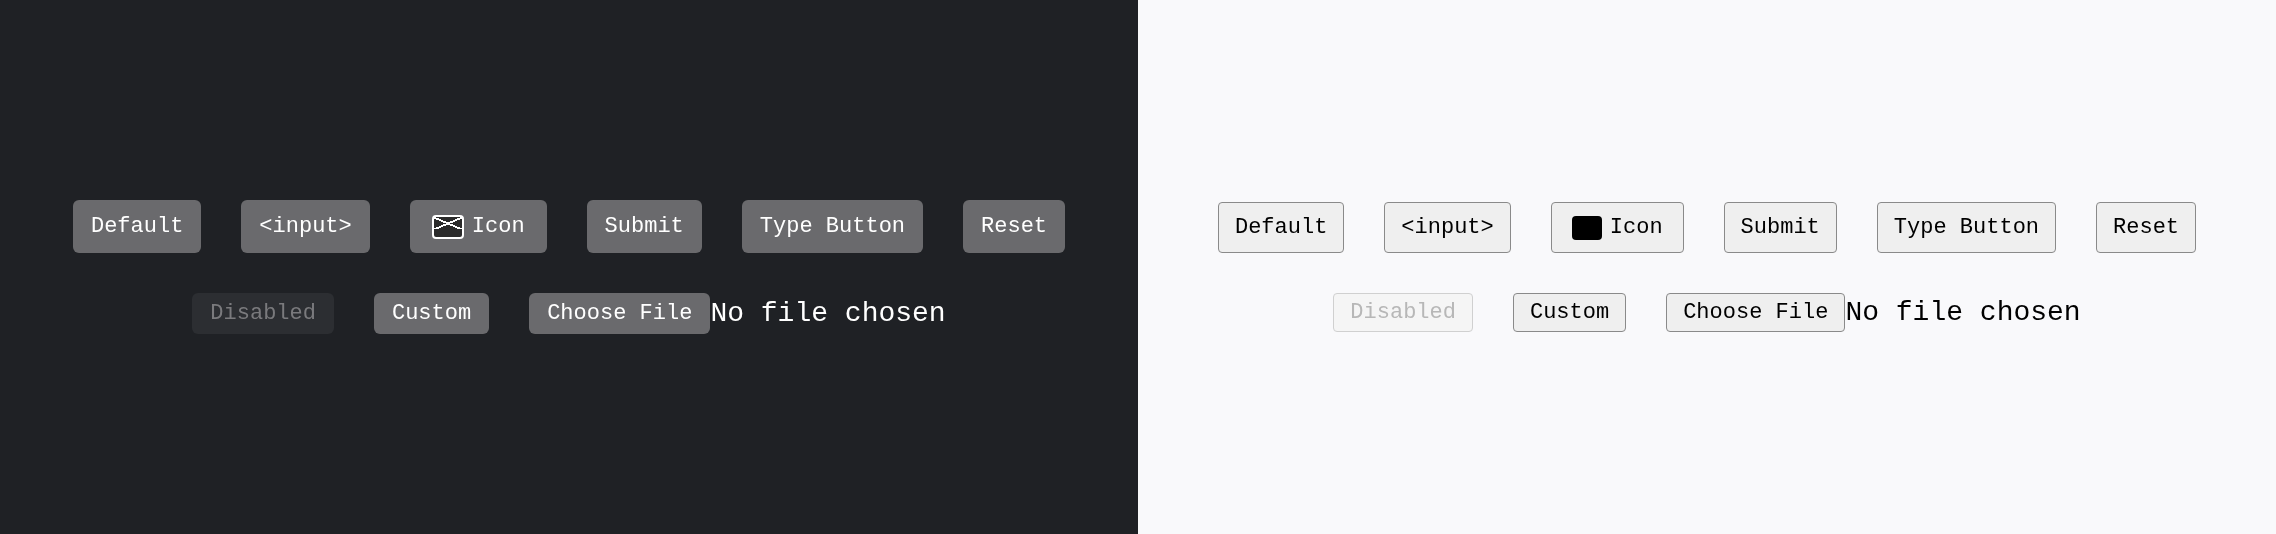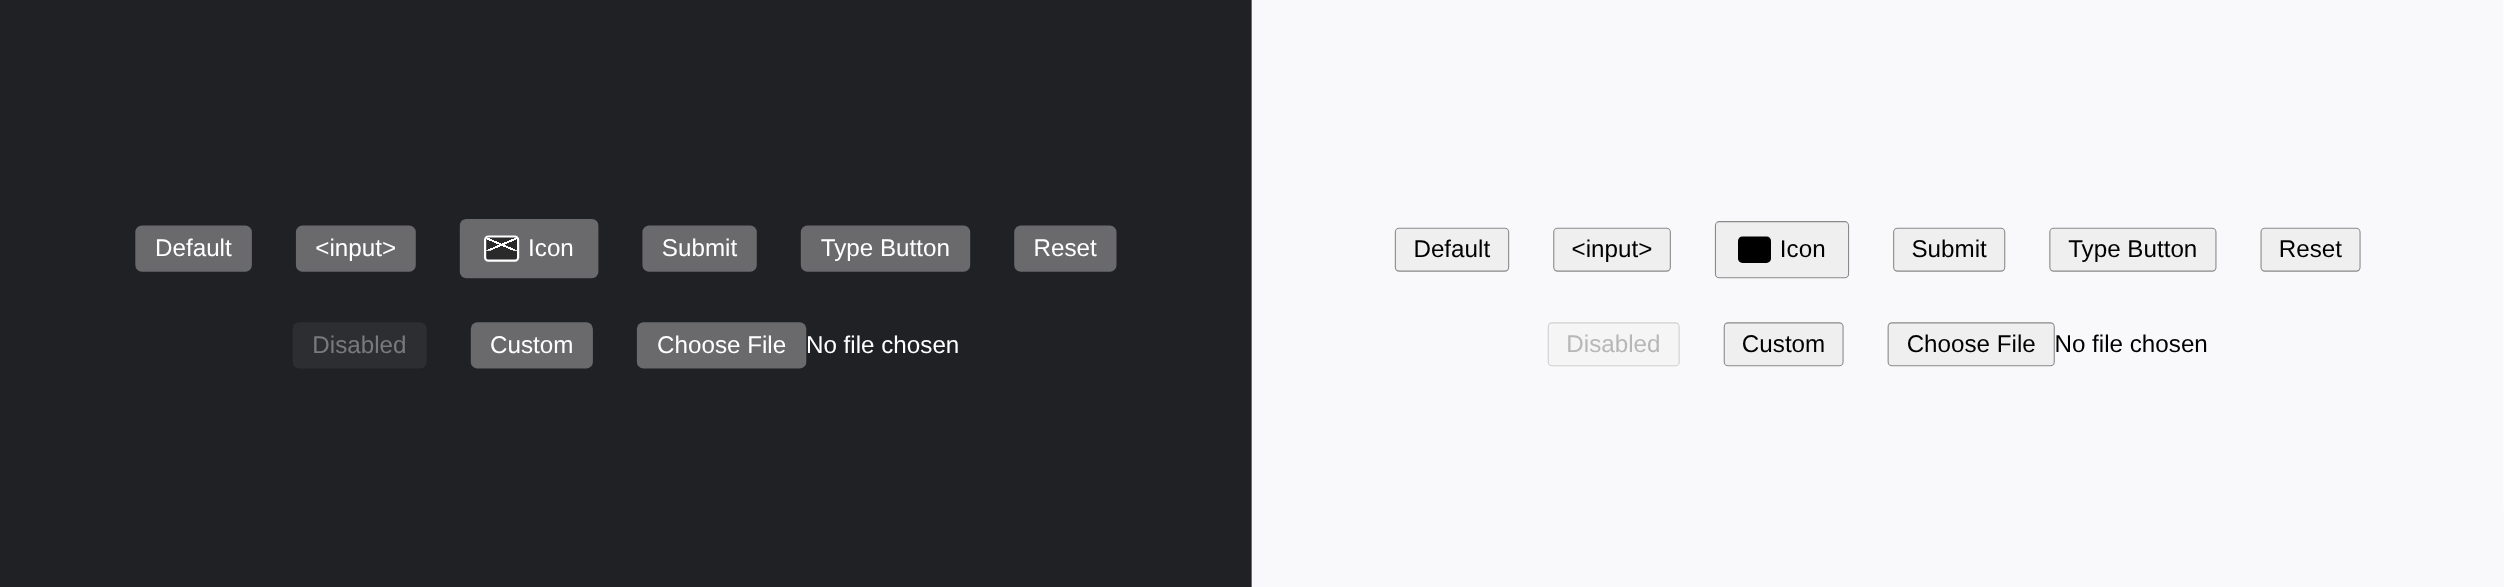--- a/index.html
+++ b/index.html
@@ -22,23 +22,23 @@
   .dark {
     background: #1f2125;
     color: #ffffff;
   }
   .light {
     background: #f9f9fb;
     color: #000000;
   }
   .row {
     display: flex;
-    align-items: center;
     gap: 40px;
     flex-wrap: nowrap;
+    font-family: Liberation Mono, monospace;
   }
 
   
   .dark .btn {
     background: #6a6a6d;
     color: #ffffff;
     border: none;
     border-radius: 6px;
     padding: 8px 18px;
     font-size: 22px;
@@ -109,21 +109,21 @@
     background: #000000;
     border-radius: 4px;
     display: inline-block;
   }
 
   .file-group {
     display: inline-flex;
     align-items: center;
   }
   .file-status {
-    font-size: 22px;
+    font-size: 28px;
   }
   .dark .file-status { color: #ffffff; }
   .light .file-status { color: #000000; }
 </style>
 </head>
 <body>
 
 <div class="panel dark">
   <div class="row">
     <button class="btn">Default</button>

